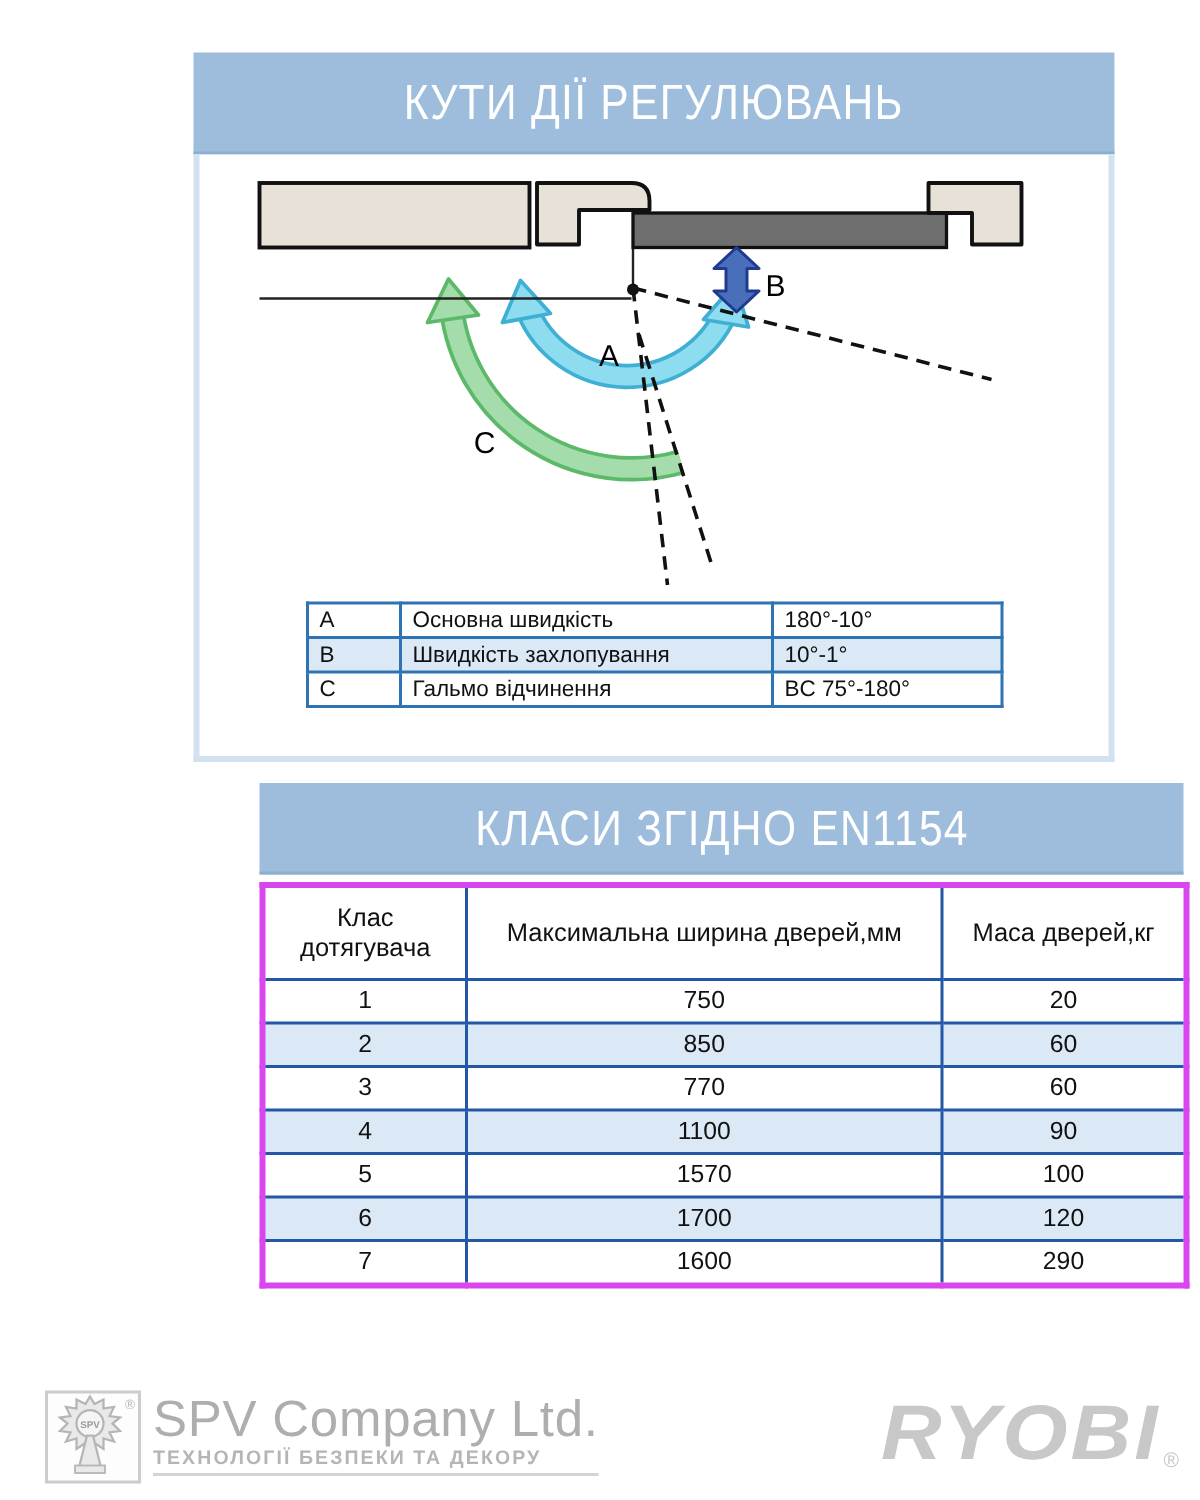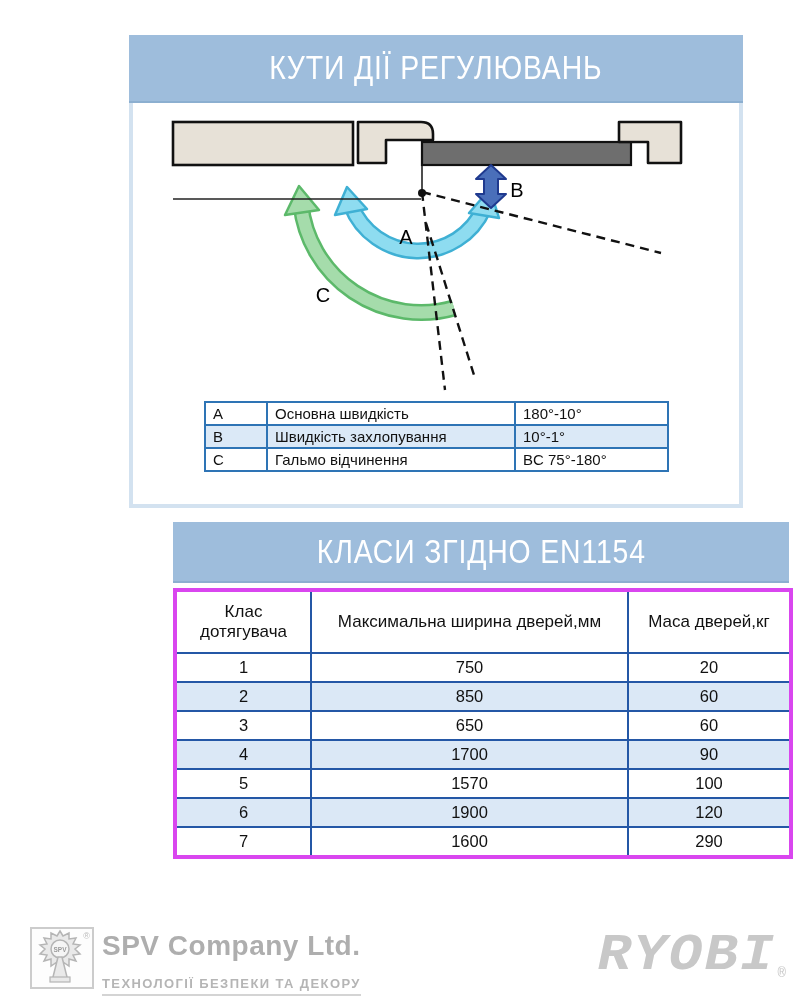--- a/index.html
+++ b/index.html
@@ -54,27 +54,27 @@
   #classes-table col.c2{width:317px;}
   #classes-table col.c3{width:163px;}
   #classes-table tbody tr:nth-child(even){background:#dbe8f6;}
   
   #spv-logo{position:absolute;left:30px;top:927px;display:flex;align-items:flex-start;}
   #spv-emblem-box{
     width:60px;height:58px;border:2px solid #cccccc;background:#fdfdfd;
     position:relative;flex:0 0 auto;
   }
   #spv-text{margin-left:8px;padding-top:4px;}
-  #spv-name{font-size:28px;color:#aeaeae;font-weight:700;line-height:30px;letter-spacing:0.5px;}
+  #spv-name{font-size:34px;color:#aeaeae;font-weight:400;line-height:30px;letter-spacing:0.5px;}
   #spv-tagline{
     font-size:13px;color:#b5b5b5;font-weight:600;letter-spacing:1.4px;
-    border-bottom:2px solid #d4d4d4;padding:2px 0 3px 0;margin-top:13px;
+    border-bottom:2px solid #d4d4d4;padding:2px 0 3px 0;margin-top:1px;
   }
   #ryobi-logo{
-    position:absolute;right:14px;top:930px;display:flex;align-items:flex-end;font-family:Liberation Mono, monospace;
+    position:absolute;right:14px;top:930px;display:flex;align-items:flex-end;
   }
   #ryobi-text{
     font-size:56px;font-weight:bold;font-style:italic;color:#c8c8c8;
     letter-spacing:2px;line-height:50px;transform:scaleY(0.92);
   }
   #ryobi-reg{font-size:14px;color:#c8c8c8;margin-left:2px;line-height:14px;}
   .reg-mark{
     position:absolute;top:2px;right:2px;font-size:9px;color:#bbbbbb;
   }
 </style>
@@ -169,36 +169,36 @@
         <td>750</td>
         <td>20</td>
       </tr>
       <tr>
         <td>2</td>
         <td>850</td>
         <td>60</td>
       </tr>
       <tr>
         <td>3</td>
-        <td>650</td>
+        <td>770</td>
         <td>60</td>
       </tr>
       <tr>
         <td>4</td>
-        <td>1700</td>
+        <td>1100</td>
         <td>90</td>
       </tr>
       <tr>
         <td>5</td>
         <td>1570</td>
         <td>100</td>
       </tr>
       <tr>
         <td>6</td>
-        <td>1900</td>
+        <td>1700</td>
         <td>120</td>
       </tr>
       <tr>
         <td>7</td>
         <td>1600</td>
         <td>290</td>
       </tr>
     </tbody>
   </table>
 </div>

